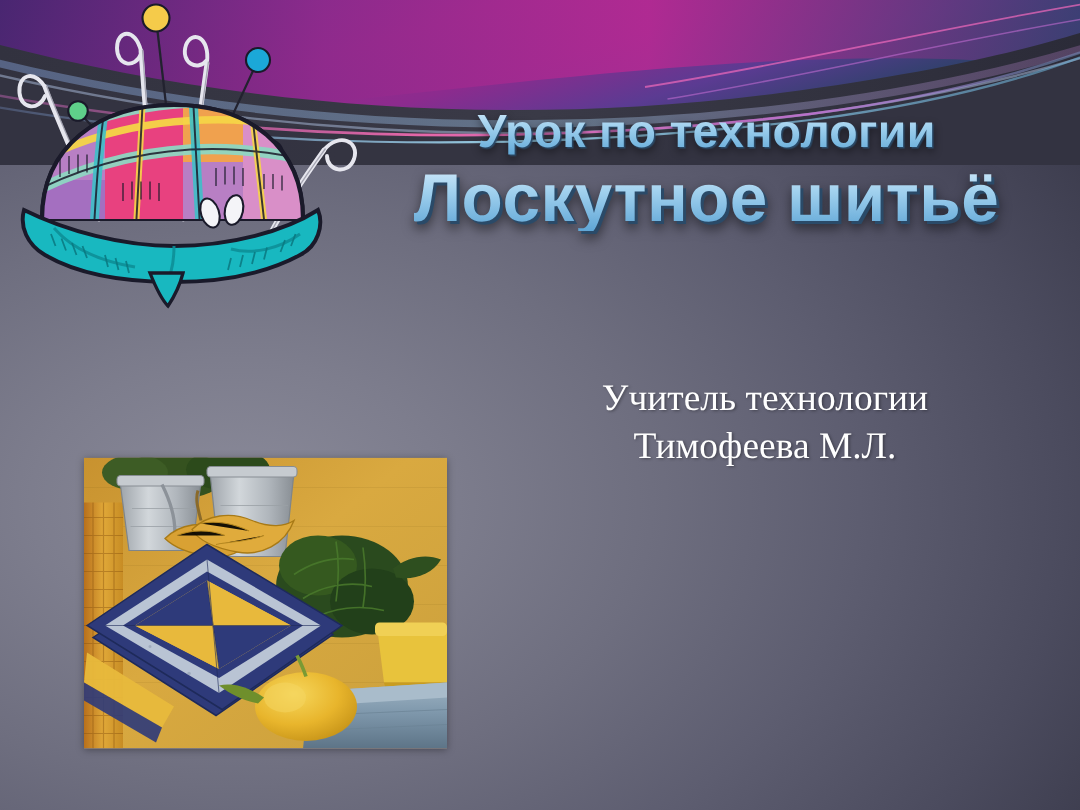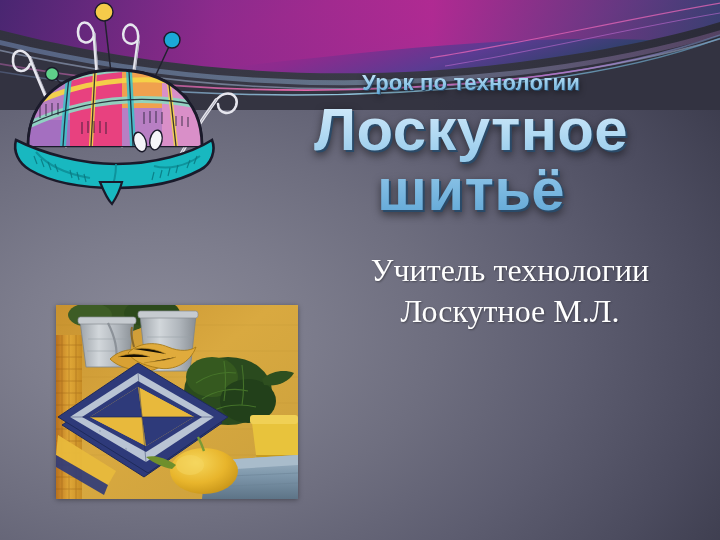--- a/index.html
+++ b/index.html
@@ -48,52 +48,52 @@
   
   .title-block {
     position: absolute;
     left: 236px;
     top: 72px;
     width: 470px;
     text-align: center;
     line-height: 1.0;
   }
   .title-line1 {
-    font-size: 22px;
+    font-size: 31px;
     font-weight: bold;
     letter-spacing: 0.2px;
     color: #a8d4f0;
     background: linear-gradient(180deg, #cfe9fa 0%, #9fd0ee 42%, #62a9d8 100%);
     -webkit-background-clip: text;
     background-clip: text;
     -webkit-text-fill-color: transparent;
     filter: drop-shadow(1.5px 1.5px 0px #2a4a68) drop-shadow(0 2px 3px rgba(0,0,0,0.45));
     margin-bottom: 6px;
   }
   .title-line2 {
-    font-size: 60px;
+    font-size: 45px;
     font-weight: bold;
     letter-spacing: 0.3px;
     color: #a8d4f0;
     background: linear-gradient(180deg, #d6ecfb 0%, #a3d2ef 40%, #5fa6d6 100%);
     -webkit-background-clip: text;
     background-clip: text;
     -webkit-text-fill-color: transparent;
     filter: drop-shadow(2px 2px 0px #2a4a68) drop-shadow(0 3px 4px rgba(0,0,0,0.5));
   }
 
   
   .subtitle-block {
     position: absolute;
     left: 330px;
     top: 250px;
     width: 360px;
     text-align: center;
     font-family: "Liberation Serif", serif;
-    font-size: 32px;
+    font-size: 25px;
     line-height: 1.28;
     color: #ffffff;
     text-shadow: 1px 1px 2px rgba(0,0,0,0.35);
     white-space: nowrap;
   }
   .subtitle-block div { padding: 0; }
 
   
   .photo {
     position: absolute;
@@ -290,21 +290,21 @@
     </svg>
   </div>
 
   <div class="title-block">
     <div class="title-line1">Урок по технологии</div>
     <div class="title-line2">Лоскутное шитьё</div>
   </div>
 
   <div class="subtitle-block">
     <div>Учитель  технологии</div>
-    <div>Лоскутное М.Л.</div>
+    <div>Тимофеева М.Л.</div>
   </div>
 
   <div class="photo">
     <svg width="242" height="194" viewBox="0 0 242 194" xmlns="http://www.w3.org/2000/svg">
       <defs>
         <linearGradient id="wall" x1="0" y1="0" x2="1" y2="1">
           <stop offset="0%" stop-color="#c8922f"></stop>
           <stop offset="45%" stop-color="#d9a940"></stop>
           <stop offset="100%" stop-color="#caa03c"></stop>
         </linearGradient>

